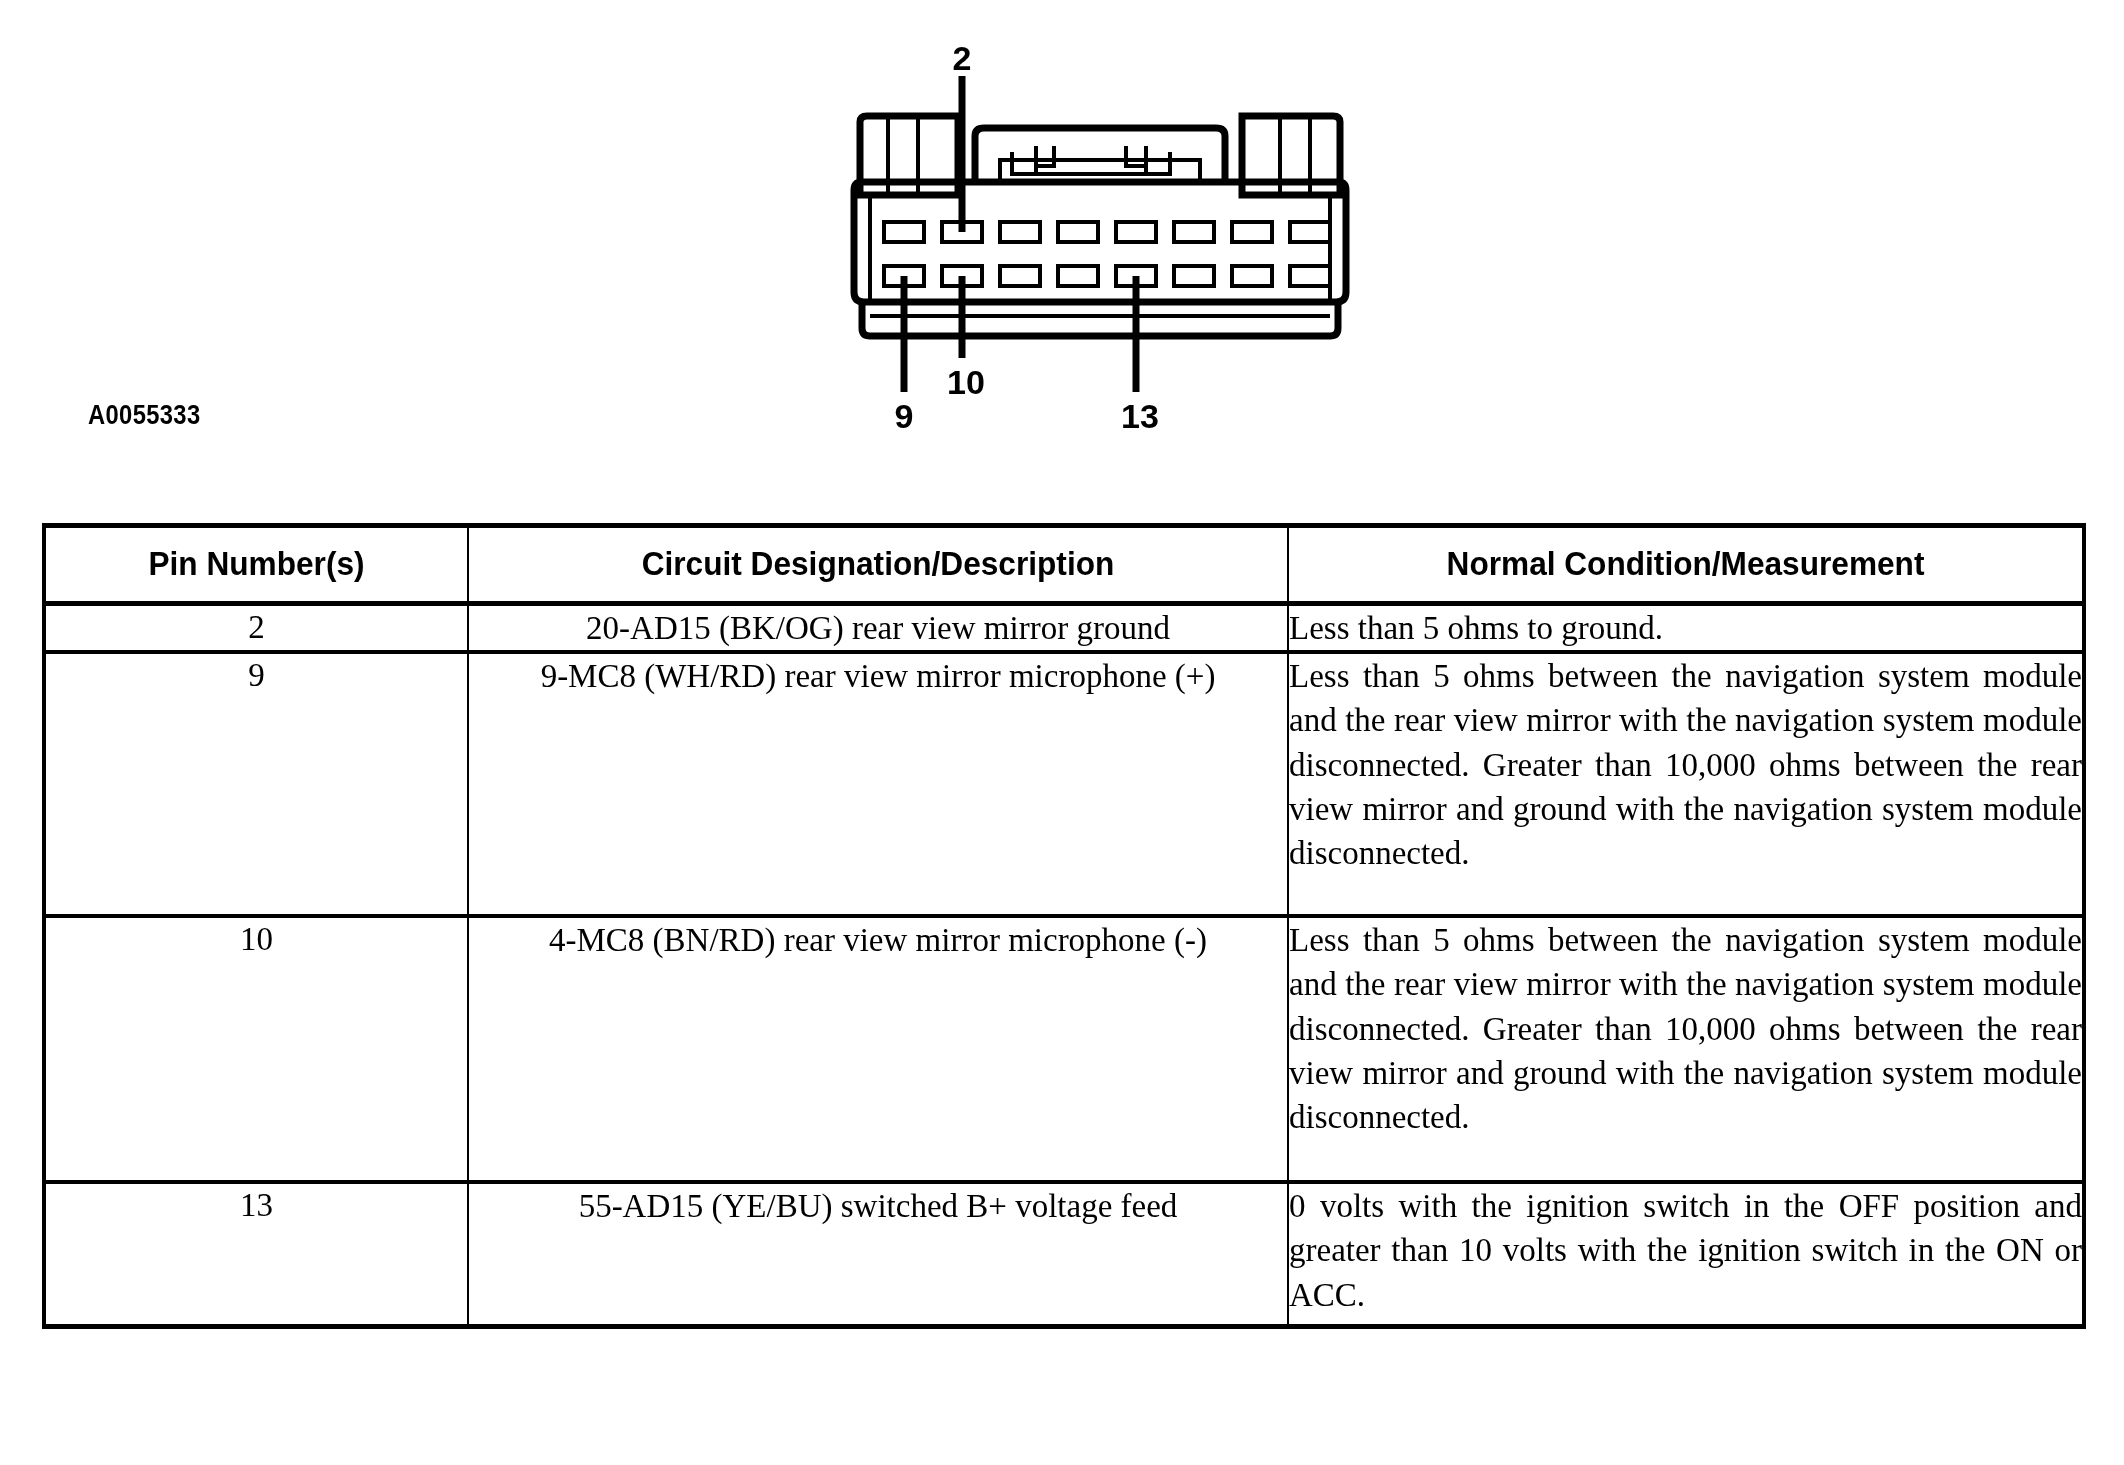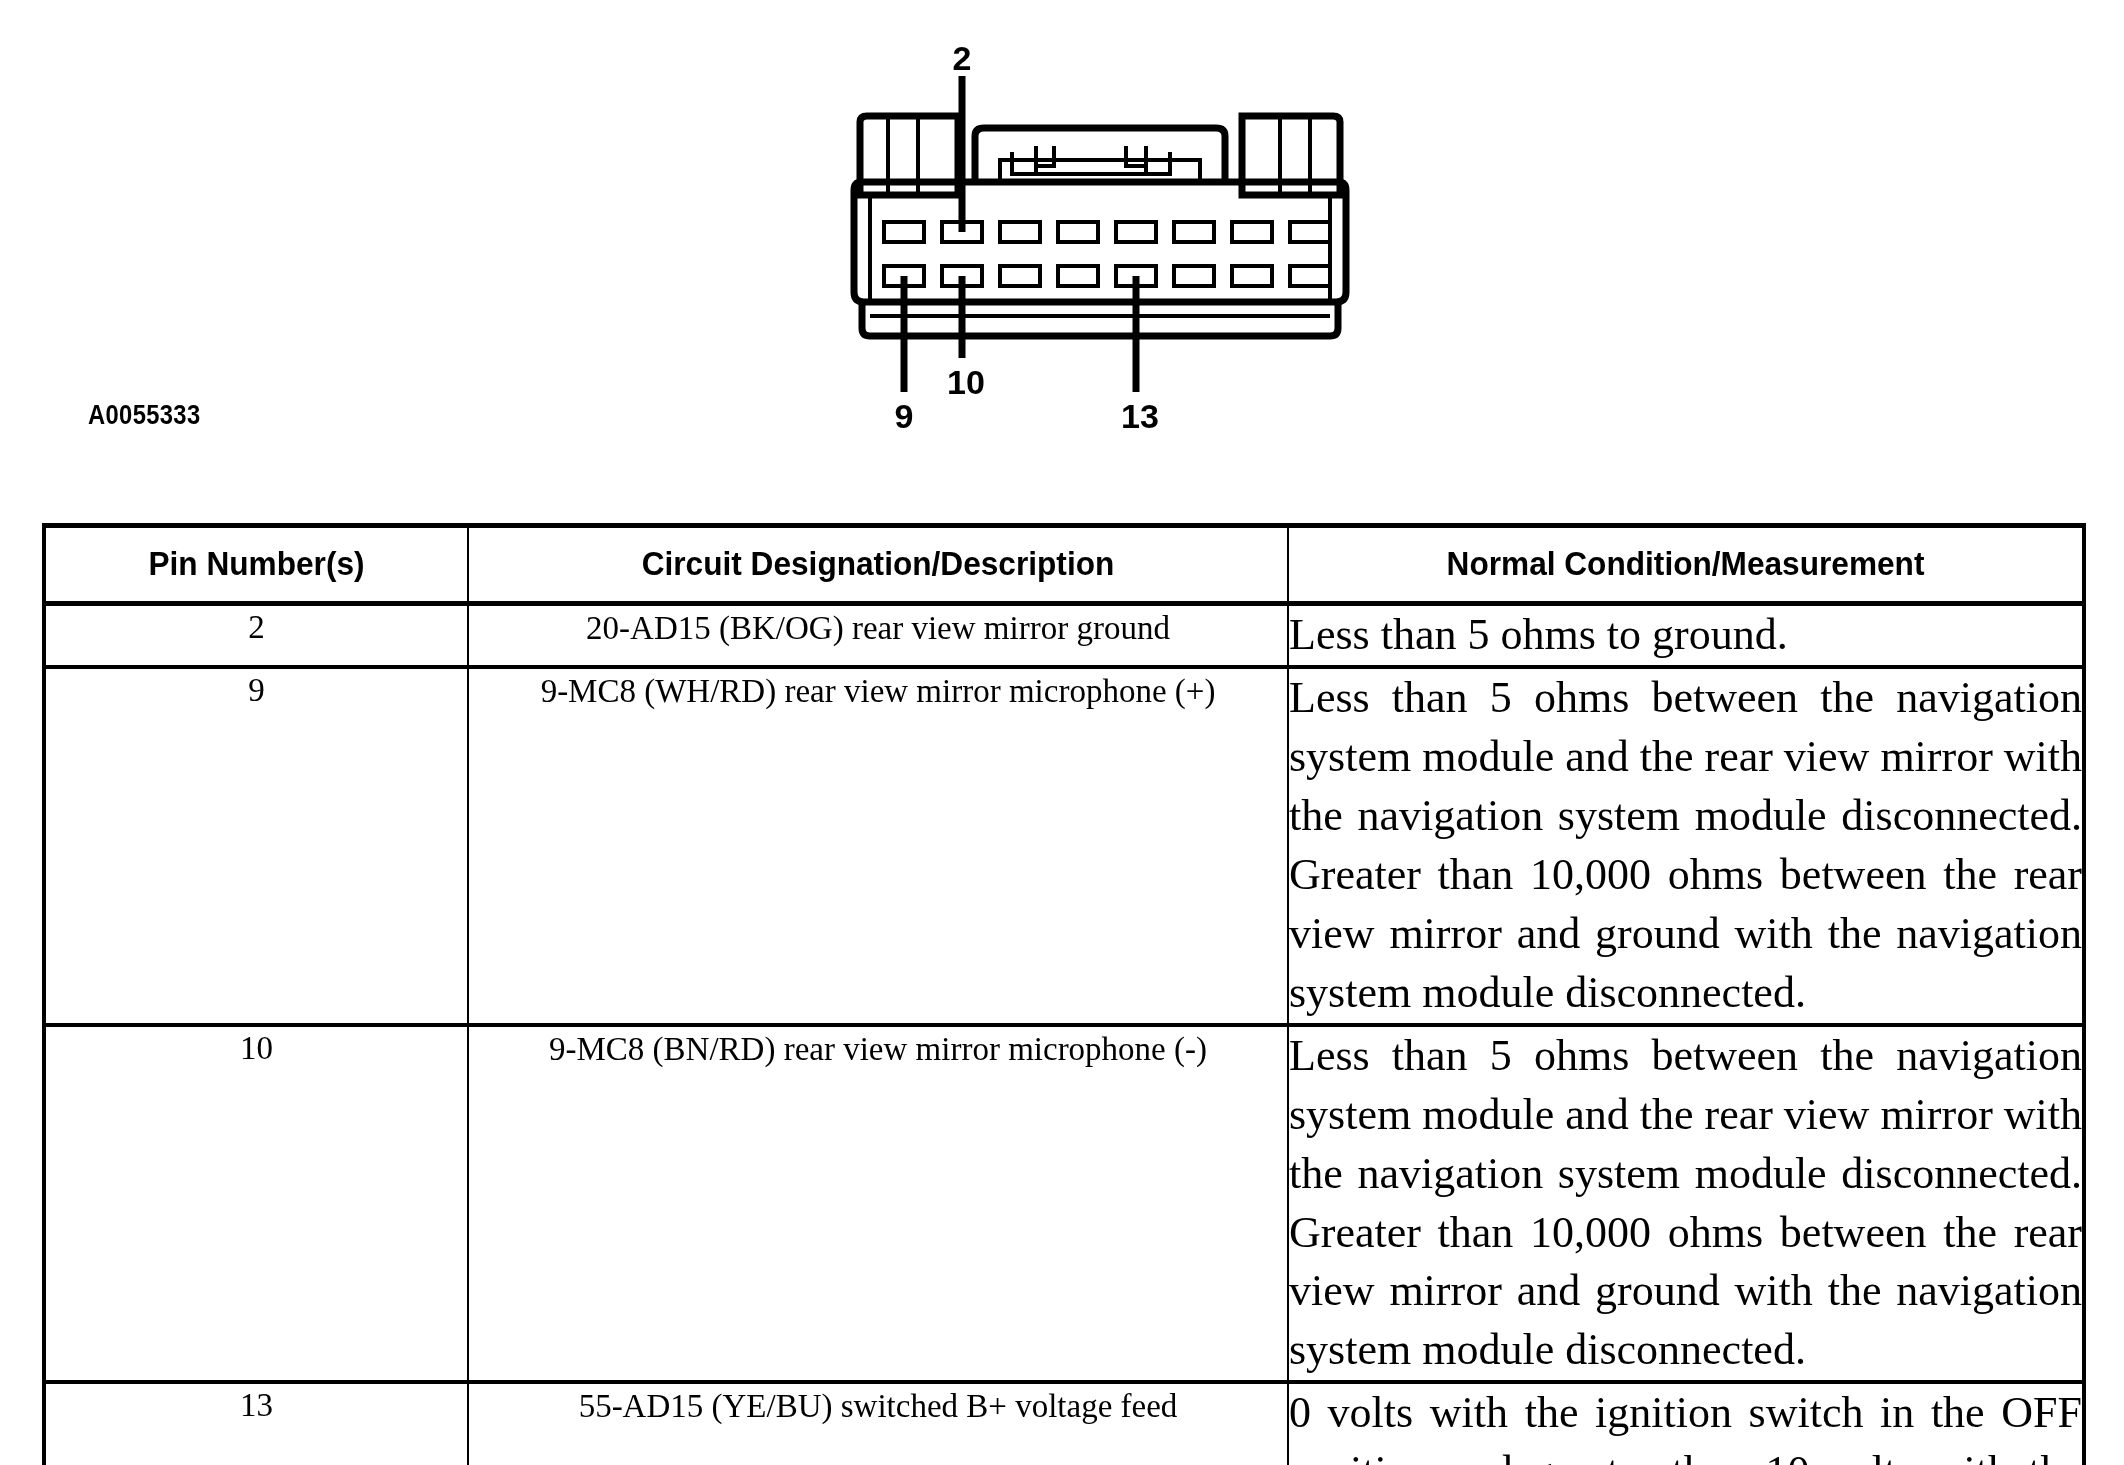--- a/index.html
+++ b/index.html
@@ -113,21 +113,21 @@
     padding: 18px 10px 20px 10px;
     line-height: 1.28;
   }
   .cell-circuit {
     font-size: 33px;
     text-align: center;
     padding: 18px 22px 20px 22px;
     line-height: 1.34;
   }
   .cell-normal {
-    font-size: 44px;
+    font-size: 33px;
     text-align: left;
     padding: 18px 16px 20px 22px;
     line-height: 1.34;
     text-align: justify;
     text-justify: inter-word;
   }
   .cell-normal.short { text-align: left; }
 
   .row-tall-9  td { height: 260px; }
   .row-tall-10 td { height: 262px; }
@@ -237,21 +237,21 @@
         <td class="cell-circuit">20-AD15 (BK/OG) rear view mirror ground</td>
         <td class="cell-normal short">Less than 5 ohms to ground.</td>
       </tr>
       <tr class="row-tall-9">
         <td class="cell-pin">9</td>
         <td class="cell-circuit">9-MC8 (WH/RD) rear view mirror microphone (+)</td>
         <td class="cell-normal">Less than 5 ohms between the navigation system module and the rear view mirror with the navigation system module disconnected. Greater than 10,000 ohms between the rear view mirror and ground with the navigation system module disconnected.</td>
       </tr>
       <tr class="row-tall-10">
         <td class="cell-pin">10</td>
-        <td class="cell-circuit">9-MC8 (BN/RD) rear view mirror microphone (-)</td>
+        <td class="cell-circuit">4-MC8 (BN/RD) rear view mirror microphone (-)</td>
         <td class="cell-normal">Less than 5 ohms between the navigation system module and the rear view mirror with the navigation system module disconnected. Greater than 10,000 ohms between the rear view mirror and ground with the navigation system module disconnected.</td>
       </tr>
       <tr class="row-tall-13">
         <td class="cell-pin">13</td>
         <td class="cell-circuit">55-AD15 (YE/BU) switched B+ voltage feed</td>
         <td class="cell-normal">0 volts with the ignition switch in the OFF position and greater than 10 volts with the ignition switch in the ON or ACC.</td>
       </tr>
     </tbody>
   </table>
 </div>

